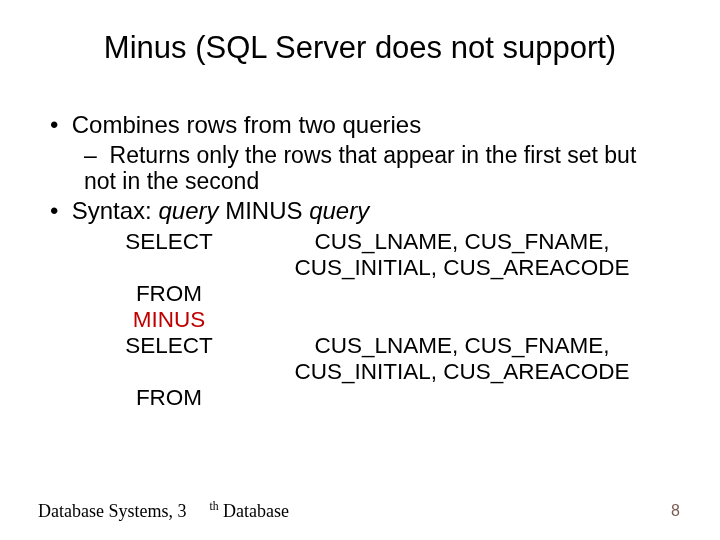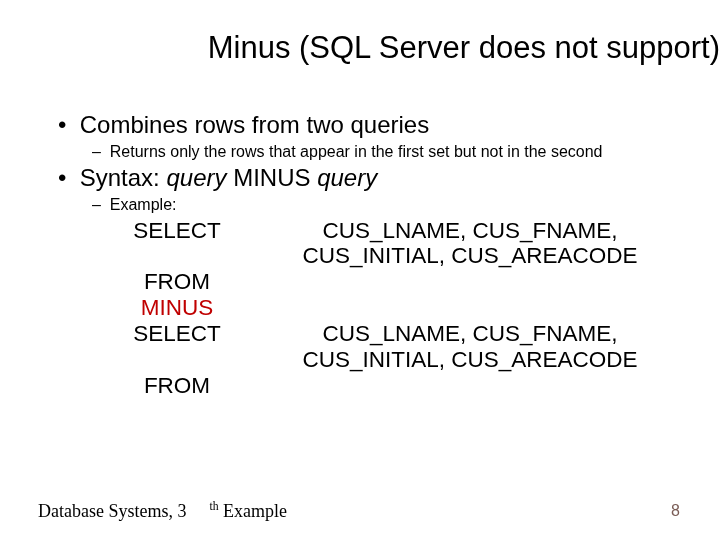--- a/index.html
+++ b/index.html
@@ -16,38 +16,38 @@
     position: relative;
     width: 720px;
     height: 540px;
     box-sizing: border-box;
   }
   .title {
     position: absolute;
     top: 30px;
     left: 0;
     width: 720px;
-    text-align: right;
+    text-align: center;
     font-size: 31px;
     font-weight: normal;
   }
   .body {
     position: absolute;
     top: 112px;
-    left: 58px;
+    left: 50px;
     width: 620px;
     font-size: 24px;
     line-height: 1.12;
   }
   .bullet-line {
     margin: 0 0 4px 0;
   }
   .dash-line {
     margin: 0 0 4px 34px;
-    font-size: 16px;
+    font-size: 23px;
   }
   .italic {
     font-style: italic;
     text-align: center;
   }
   .example-block {
     margin: 2px 0 0 34px;
   }
   .sql-row {
     display: flex;
@@ -98,21 +98,20 @@
   <div class="body">
 
     <div class="bullet-line">•&nbsp;&nbsp;Combines rows from two queries</div>
 
     <div class="dash-line">–&nbsp;&nbsp;Returns only the rows that appear in the first set but not in the second</div>
 
     <div class="bullet-line">
       <span>•&nbsp;&nbsp;Syntax: </span><span class="italic">query</span><span> MINUS </span><span class="italic">query</span>
     </div>
 
-    <div class="dash-line">–&nbsp;&nbsp;Example:</div>
 
     <div class="example-block">
 
       <div class="sql-row">
         <div class="sql-kw">SELECT</div>
         <div class="sql-body">CUS_LNAME, CUS_FNAME,</div>
       </div>
       <div class="sql-row">
         <div class="sql-kw"></div>
         <div class="sql-body">CUS_INITIAL, CUS_AREACODE</div>
@@ -134,18 +133,18 @@
       </div>
       <div class="sql-row">
         <div class="sql-kw">FROM</div>
       </div>
 
     </div>
 
   </div>
 
   <div class="footer-left">
-    <span>Database Systems, 3</span><sup>th</sup><span> Example</span>
+    <span>Database Systems, 3</span><sup>th</sup><span> Database</span>
   </div>
 
   <div class="footer-right">8</div>
 
 </div>
 
 </body></html>

